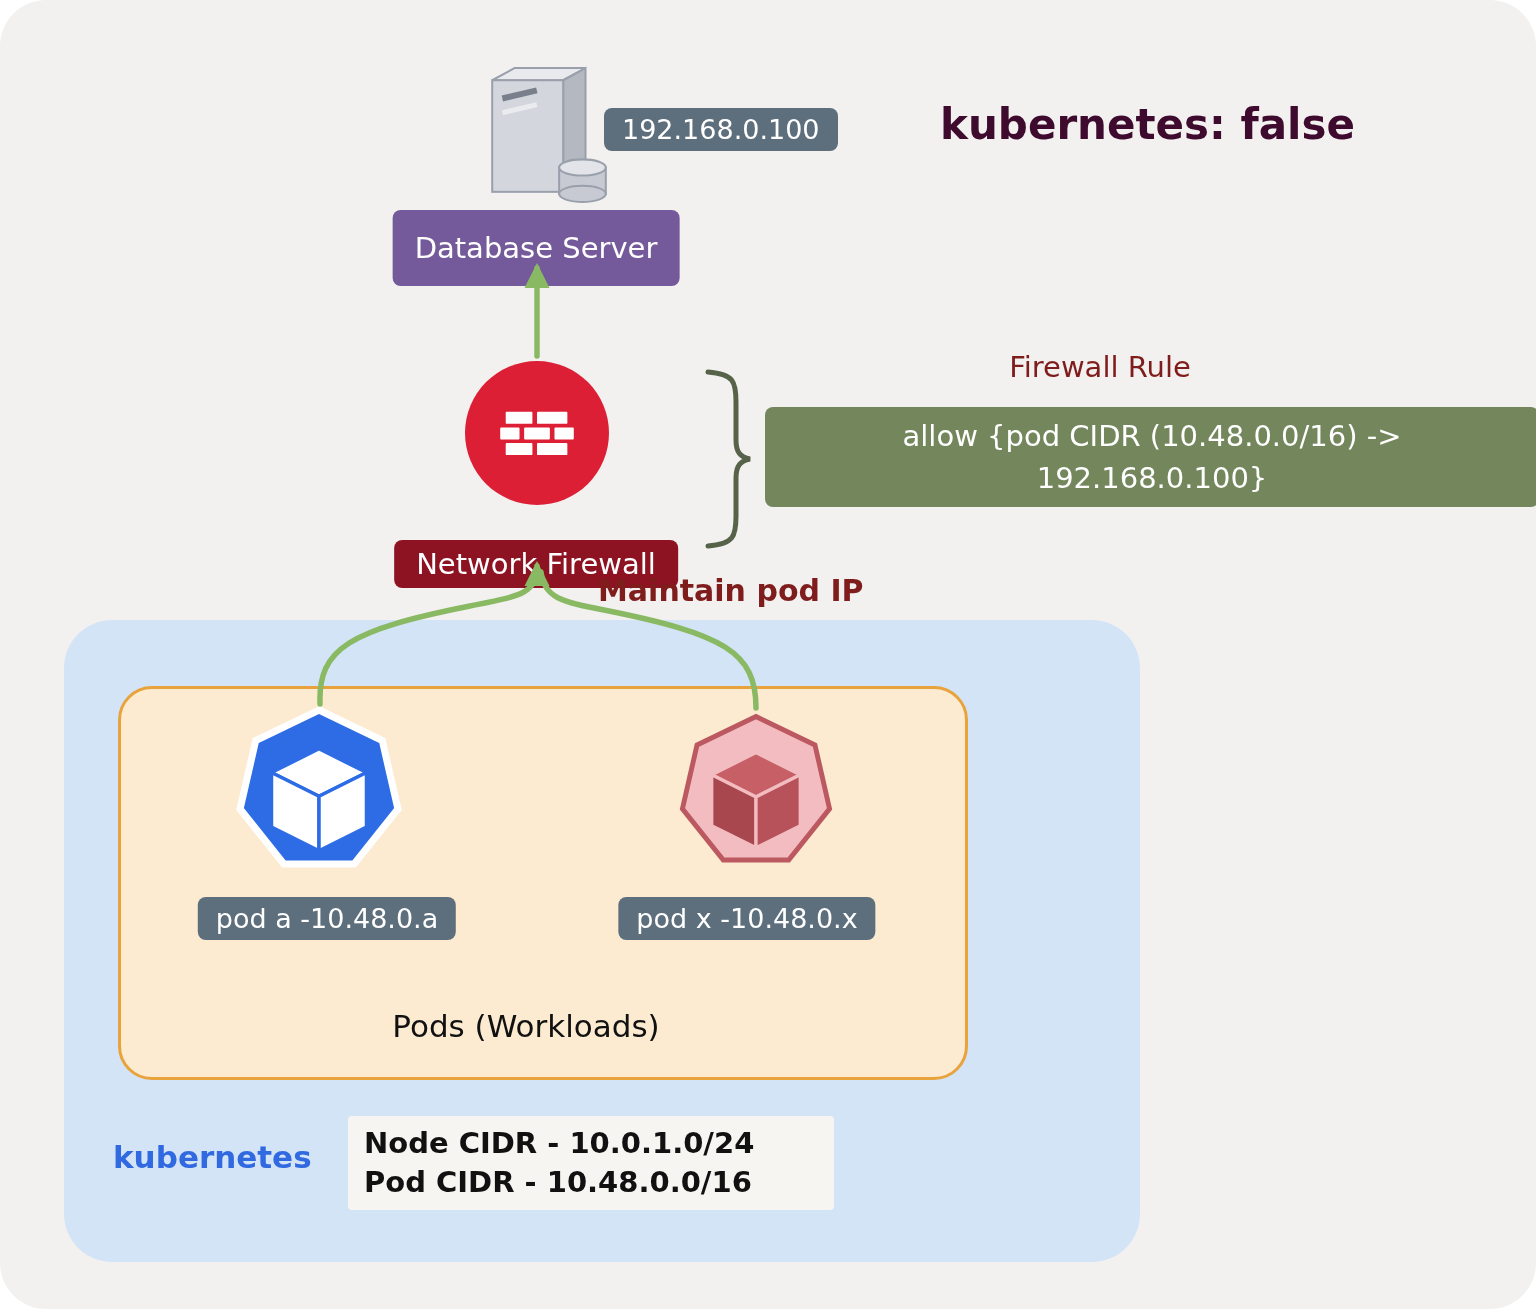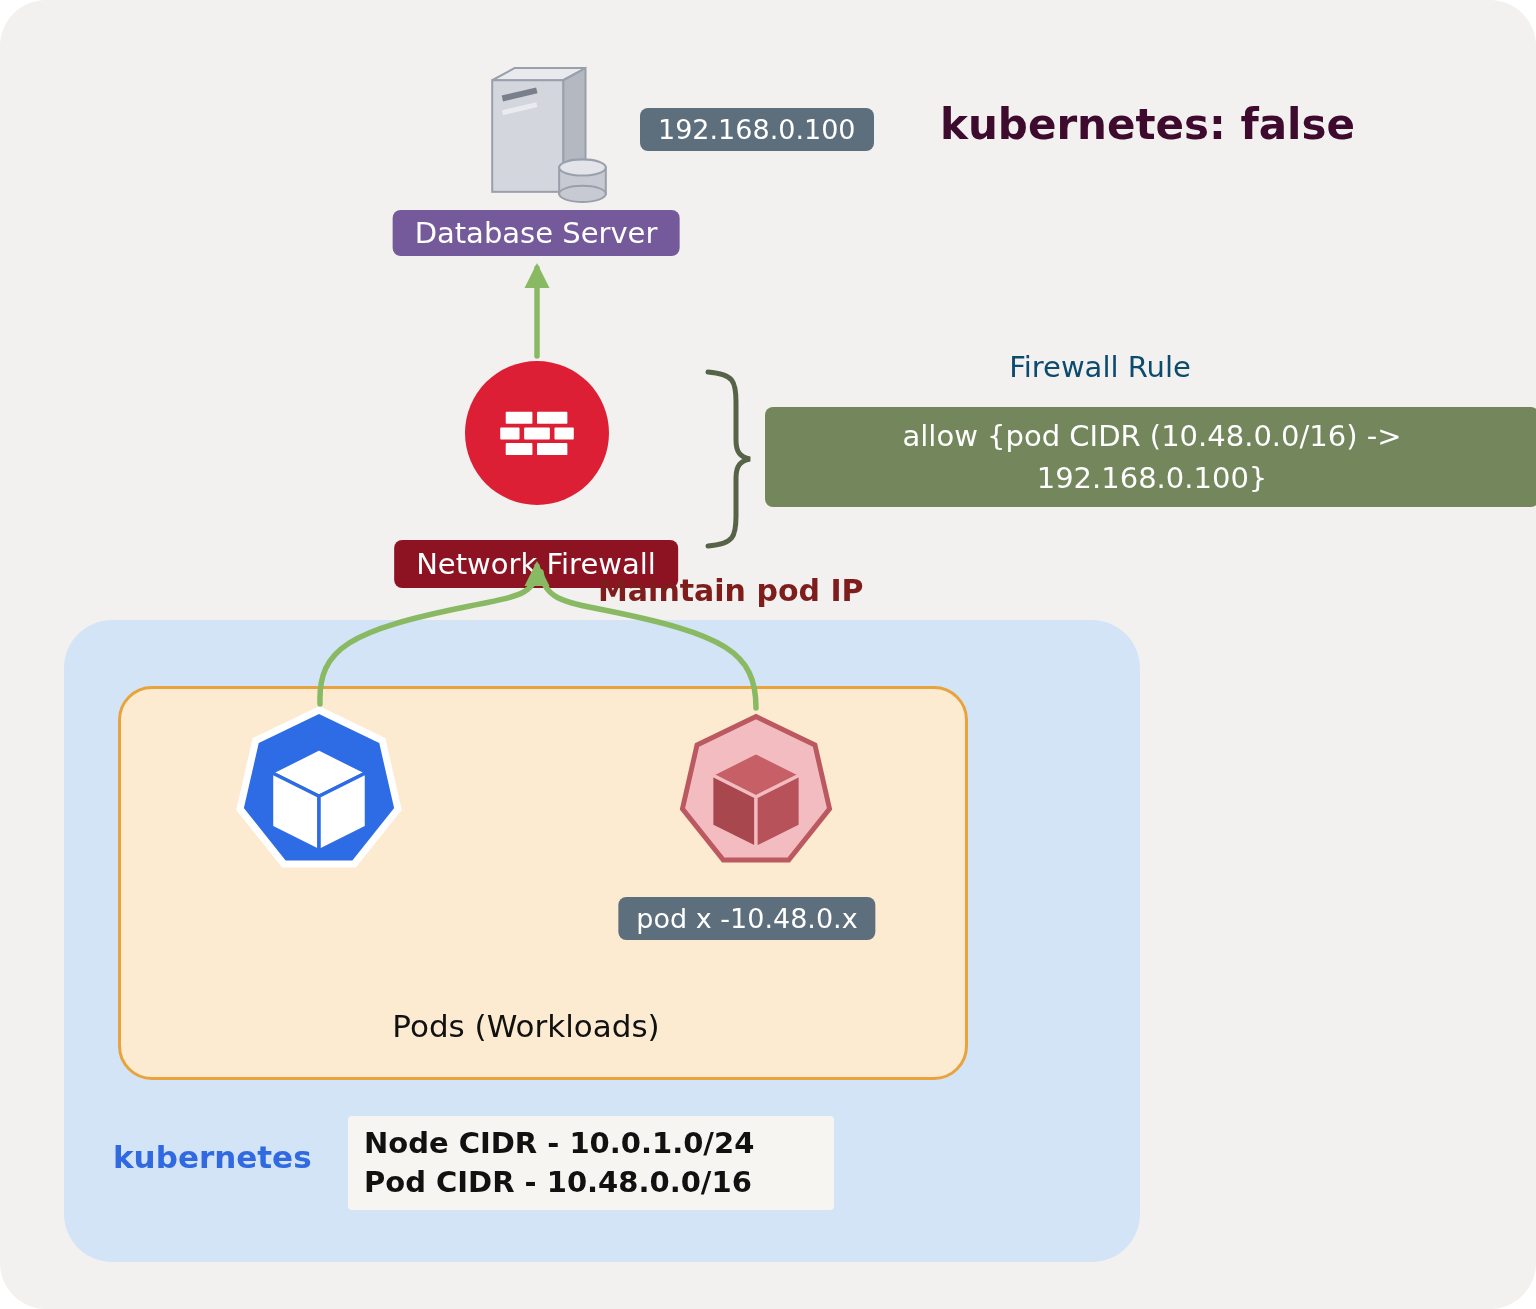--- a/index.html
+++ b/index.html
@@ -19,21 +19,21 @@
   .abs { position: absolute; }
   .badge {
     position: absolute;
     color: #ffffff;
     font-size: 27px;
     padding: 6px 18px;
     border-radius: 8px;
     white-space: nowrap;
   }
   .badge.slate   { background: var(--badge-slate, #5d6e7c); }
-  .badge.purple  { background: var(--badge-purple, #745a9a); font-size: 29px; padding: 6px 22px; }
+  .badge.purple  { background: var(--badge-purple, #745a9a); font-size: 29px; padding: 21px 22px; }
   .badge.darkred { background: var(--badge-darkred, #8e1322); font-size: 29px; padding: 7px 22px; }
   .center-x { transform: translateX(-50%); }
 
   .page-title {
     position: absolute;
     left: 940px; top: 100px;
     font-size: 42px;
     font-weight: bold;
     color: var(--title-maroon, #3e0a2e);
   }
@@ -43,21 +43,21 @@
     width: 144px; height: 144px;
     border-radius: 50%;
     background: var(--firewall-red, #dc1f35);
     display: flex; align-items: center; justify-content: center;
   }
   .rule-title {
     position: absolute;
     left: 1100px; top: 350px;
     transform: translateX(-50%);
     font-size: 29px;
-    color: #0c4a6e;
+    color: #7f1d1d;
     white-space: nowrap;
   }
   .rule-box {
     position: absolute;
     left: 765px; top: 407px;
     width: 774px;
     background: var(--rule-green, #74875c);
     border-radius: 8px;
     color: #ffffff;
     font-size: 29px;
@@ -138,21 +138,21 @@
     <line x1="24" y1="36" x2="58" y2="28" stroke="#7a8violet08a" stroke-width="0"></line>
     <line x1="24" y1="36" x2="58" y2="28" stroke="#79808c" stroke-width="6"></line>
     <line x1="24" y1="50" x2="58" y2="42" stroke="#e9ebef" stroke-width="5"></line>
     <g>
       <rect x="80" y="104" width="46" height="26" fill="#c7cad2" stroke="#9aa0ab" stroke-width="2"></rect>
       <ellipse cx="103" cy="130" rx="23" ry="8" fill="#c7cad2" stroke="#9aa0ab" stroke-width="2"></ellipse>
       <ellipse cx="103" cy="104" rx="23" ry="8" fill="#e2e4e9" stroke="#9aa0ab" stroke-width="2"></ellipse>
     </g>
   </svg>
 
-  <div class="badge slate" style="left:640px; top:108px;">192.168.0.100</div>
+  <div class="badge slate" style="left:604px; top:108px;">192.168.0.100</div>
 
   <div class="page-title">kubernetes: false</div>
 
   <div class="badge purple center-x" style="left:536px; top:210px;">Database Server</div>
 
   <div class="fw-circle">
     <svg width="92" height="92" viewBox="0 0 100 100">
       <g fill="#ffffff">
         <rect x="16" y="27" width="29" height="13" rx="1"></rect>
         <rect x="50" y="27" width="33" height="13" rx="1"></rect>
@@ -187,20 +187,21 @@
 
   <svg class="abs" style="left:674px; top:710px;" width="164" height="164" viewBox="0 0 200 200">
     <polygon points="100,8 171.9,42.6 189.7,120.5 139.9,182.9 60.1,182.9 10.3,120.5 28.1,42.6" fill="#f2bcc0" stroke="#bb5860" stroke-width="6" style="fill: var(--pod-x-pink, #f2bcc0); stroke: var(--pod-x-border, #bb5860);"></polygon>
     <g stroke="#f2bcc0" stroke-width="4" stroke-linejoin="round">
       <polygon points="100,52 154,79 100,106 46,79" fill="#c75f66"></polygon>
       <polygon points="46,79 100,106 100,168 46,141" fill="#a9474f"></polygon>
       <polygon points="154,79 100,106 100,168 154,141" fill="#b8525a"></polygon>
     </g>
   </svg>
 
+  <div class="badge slate center-x" style="left:327px; top:897px;">pod a -10.48.0.a</div>
   <div class="badge slate center-x" style="left:747px; top:897px;">pod x -10.48.0.x</div>
 
   <div class="pods-label">Pods (Workloads)</div>
 
   <div class="k8s-label">kubernetes</div>
 
   <div class="cidr-box">
     <div>Node CIDR - 10.0.1.0/24</div>
     <div>Pod CIDR - 10.48.0.0/16</div>
   </div>

